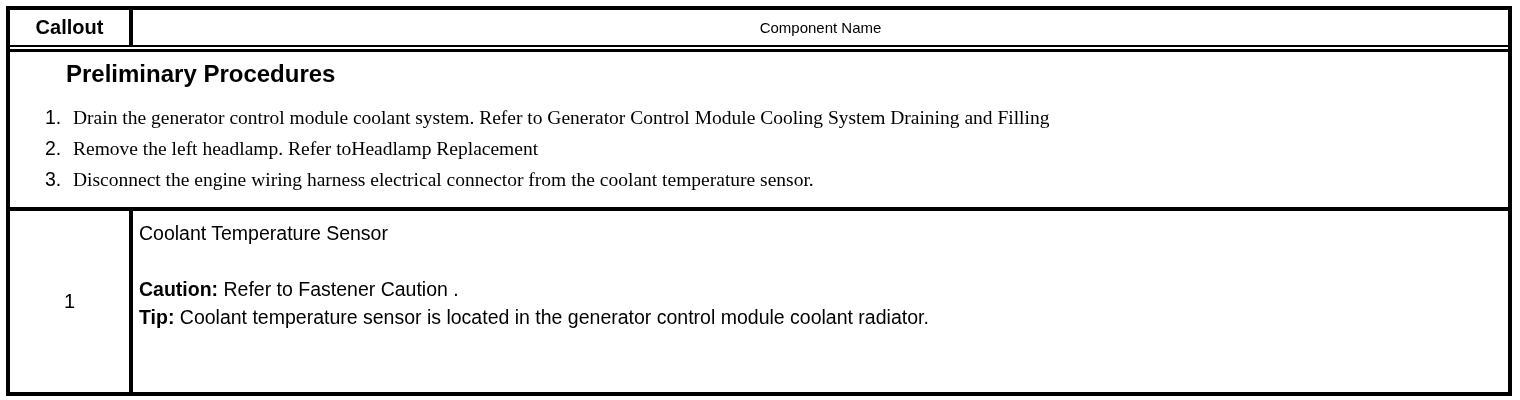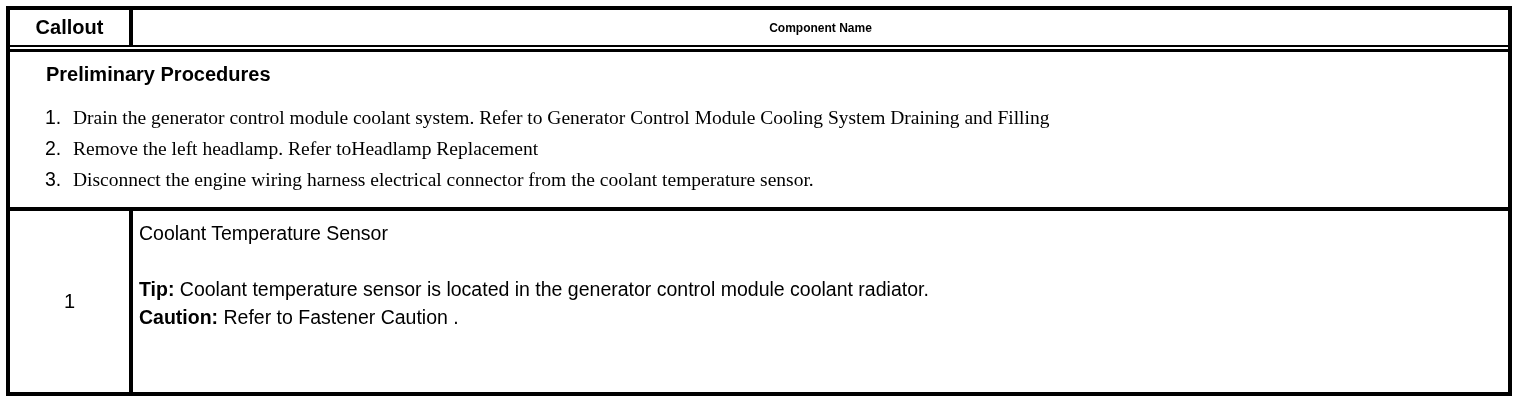--- a/index.html
+++ b/index.html
@@ -40,36 +40,36 @@
     align-items: center;
     justify-content: center;
     font-weight: bold;
     font-size: 20px;
   }
   .component-col-header {
     flex: 1;
     display: flex;
     align-items: center;
     justify-content: center;
-    font-weight: bold;
-    font-size: 12px;
+    font-weight: normal;
+    font-size: 15px;
   }
   
   .prelim-section {
     margin-top: 2px;              
     border-top: 3px solid #000000;
     border-bottom: 2px solid #000000;
     height: 160px;
     flex: 0 0 auto;
     font-size: 19.5px;
   }
   .prelim-title {
-    margin: 10px 0 0 36px;
+    margin: 10px 0 0 56px;
     font-weight: bold;
-    font-size: 20px;
+    font-size: 24px;
     line-height: 24px;
   }
   .steps { margin-top: 16px; }
   .step {
     display: flex;
     line-height: 31px;
     padding-left: 35px;
   }
   .step-number {
     width: 28px;
@@ -127,25 +127,25 @@
         </div>
       </div>
     </div>
 
     <div class="callout-row">
       <div class="callout-cell">1</div>
       <div class="component-cell">
         <div>Coolant Temperature Sensor</div>
         <div class="blank-line"></div>
         <div>
+          <span class="bold">Caution:</span>
+          <span>Refer to Fastener Caution .</span>
+        </div>
+        <div>
           <span class="bold">Tip:</span>
           <span>Coolant temperature sensor is located in the generator control module coolant radiator.</span>
-        </div>
-        <div>
-          <span class="bold">Caution:</span>
-          <span>Refer to Fastener Caution .</span>
         </div>
         <div class="blank-line"></div>
       </div>
     </div>
 
   </div>
 </div>
 
 </body></html>

